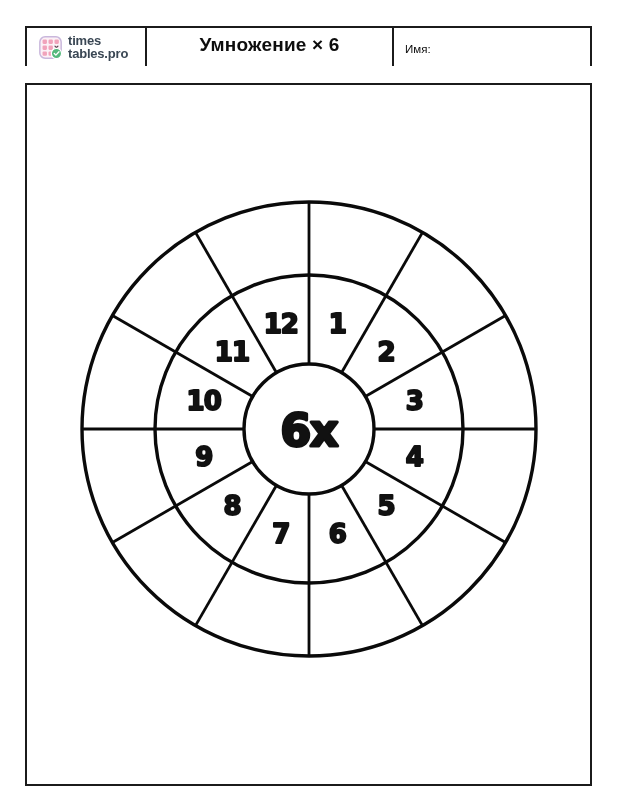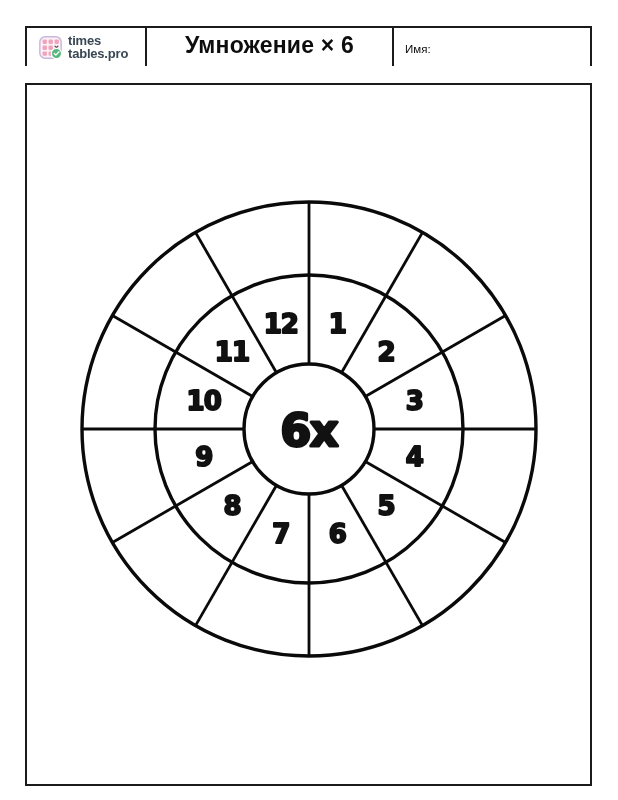--- a/index.html
+++ b/index.html
@@ -30,21 +30,21 @@
   .logo-text span {
     font-size: 13px; line-height: 13.5px; font-weight: 700;
     color: #3a4754; letter-spacing: -0.2px;
   }
   .title-cell {
     flex: 1; border-left: 2px solid #1b1b1b;
     display: flex; flex-direction: column; align-items: center;
     padding-top: 5px;
   }
   .ws-title {
-    font-size: 23px; font-weight: bold; color: #0d0d0d;
+    font-size: 19px; font-weight: bold; color: #0d0d0d;
     line-height: 24px; letter-spacing: 0.2px;
   }
   .ws-subtitle {
     font-size: 10px; font-style: italic; color: #1a1a1a;
     margin-top: 3px;
   }
   .name-cell {
     width: 198px; border-left: 2px solid #1b1b1b;
     padding: 11px 16px 0 11px;
   }

